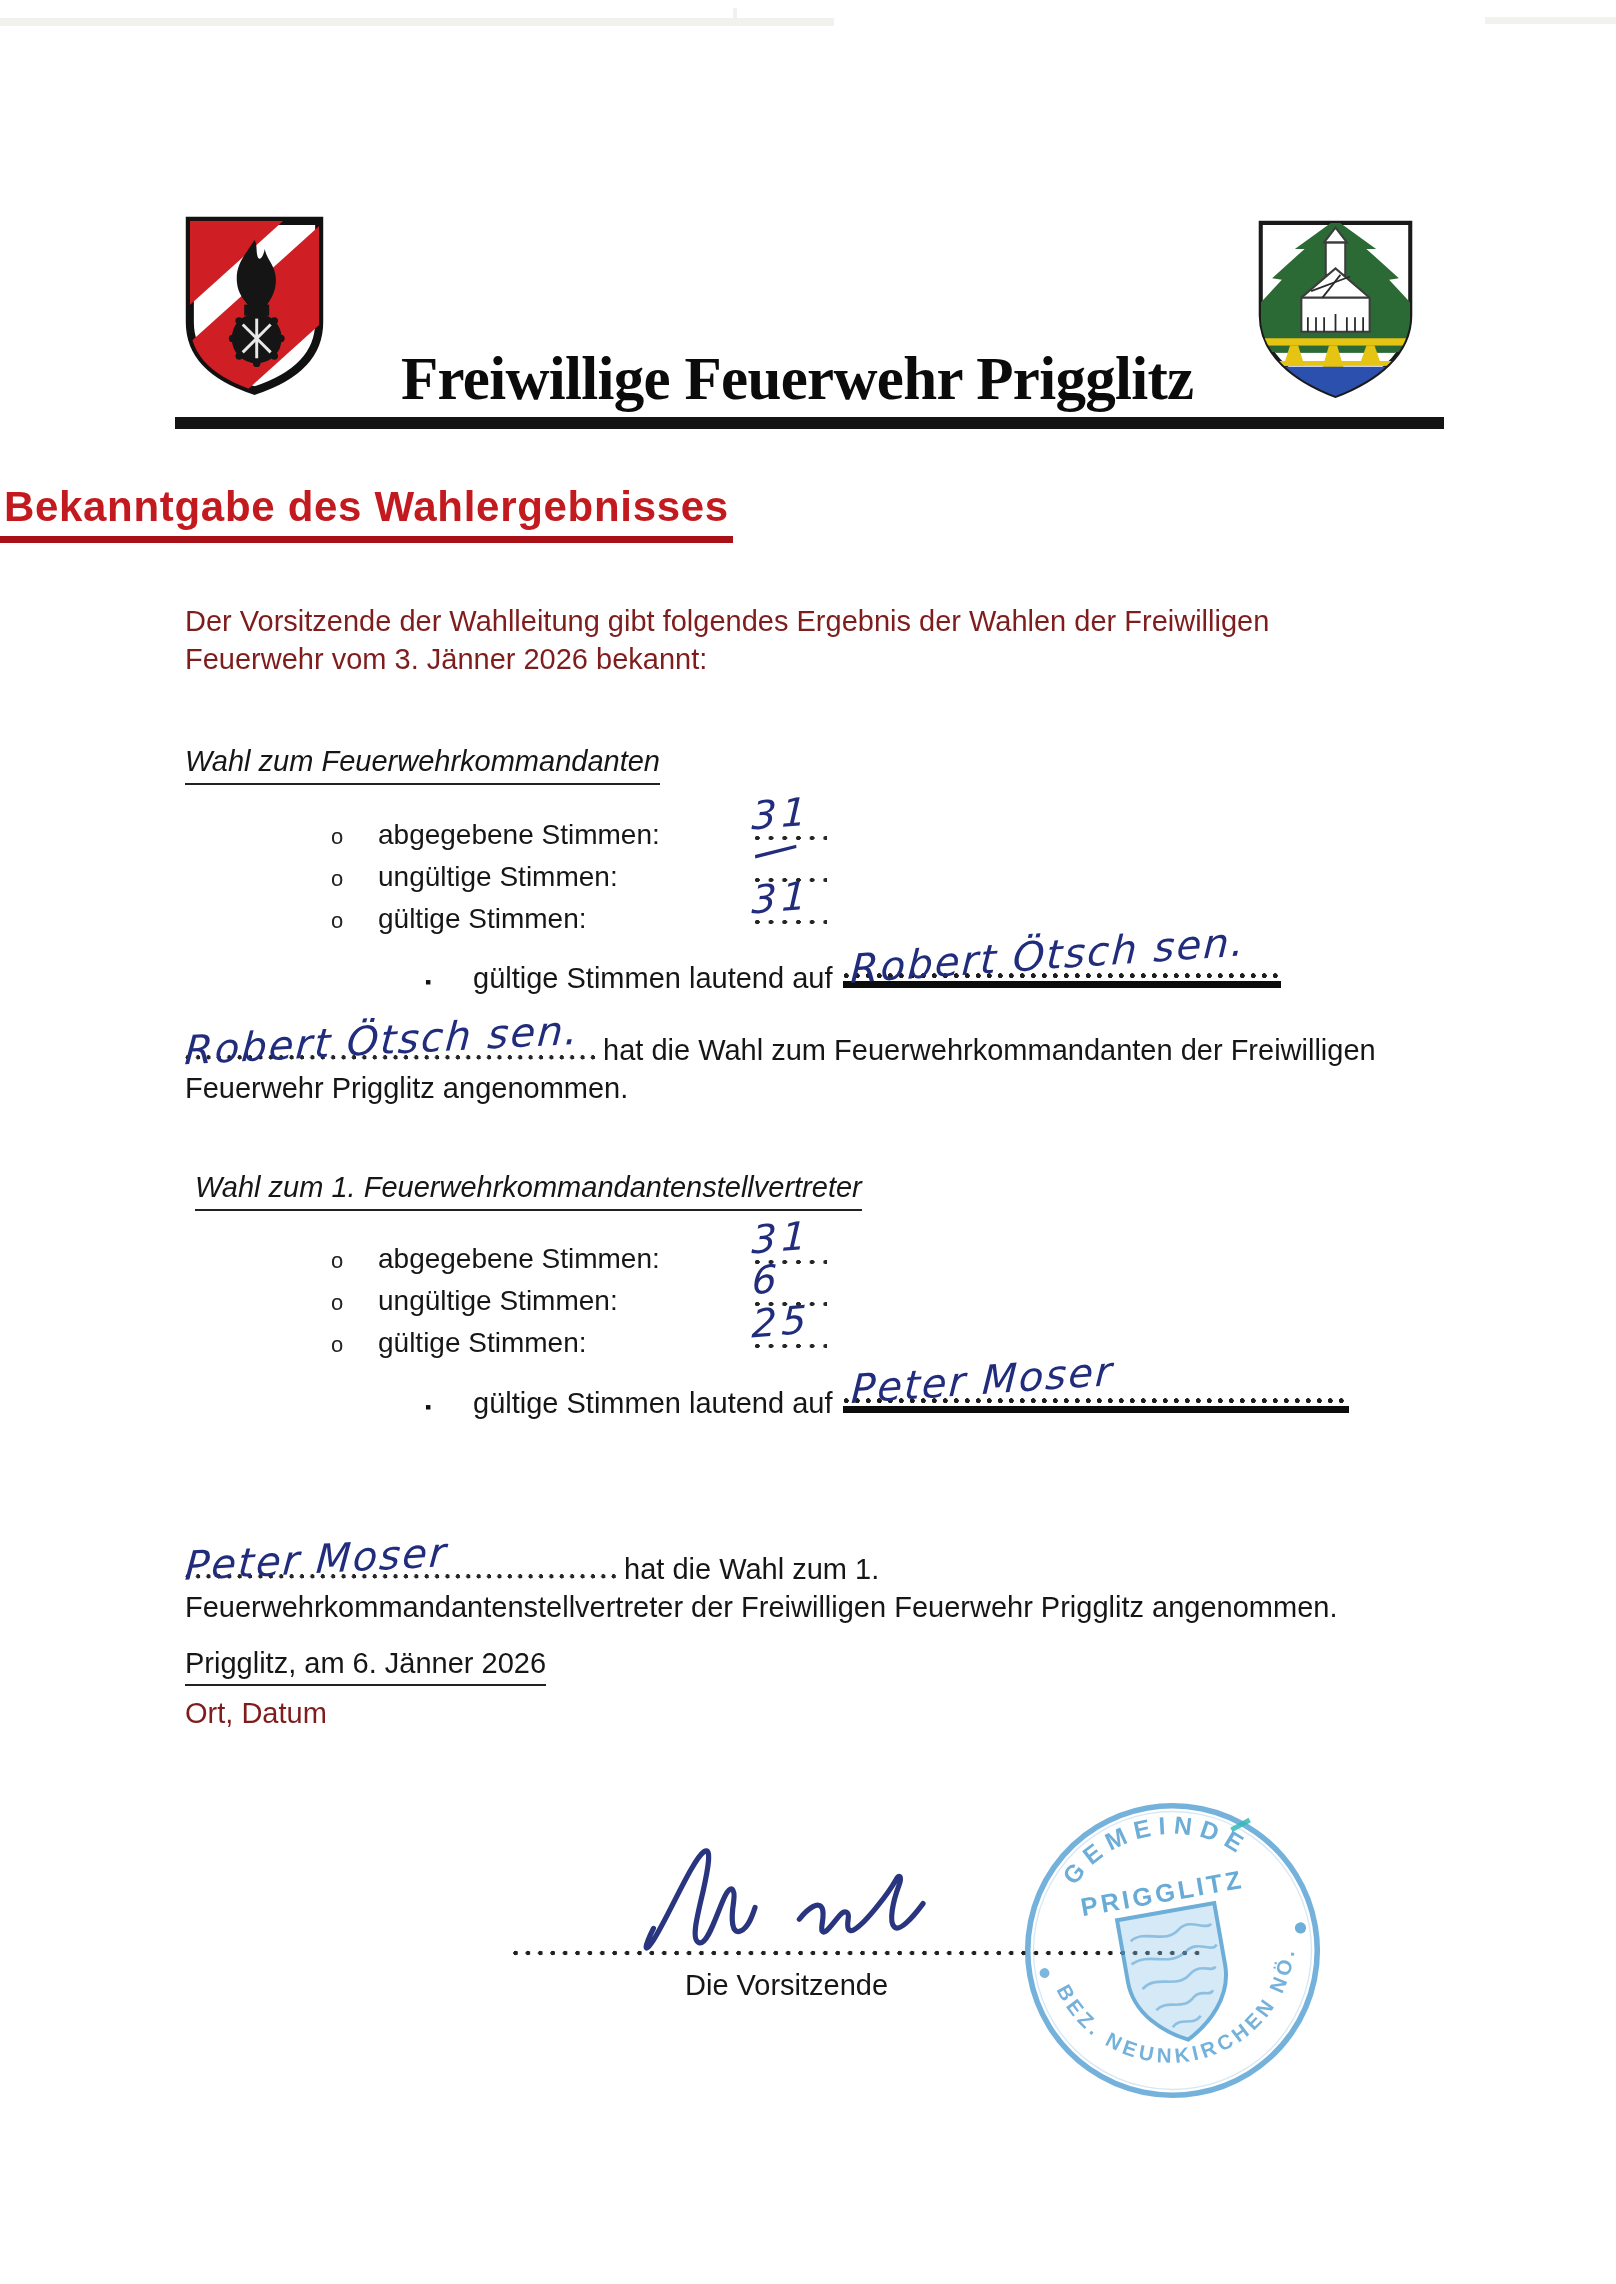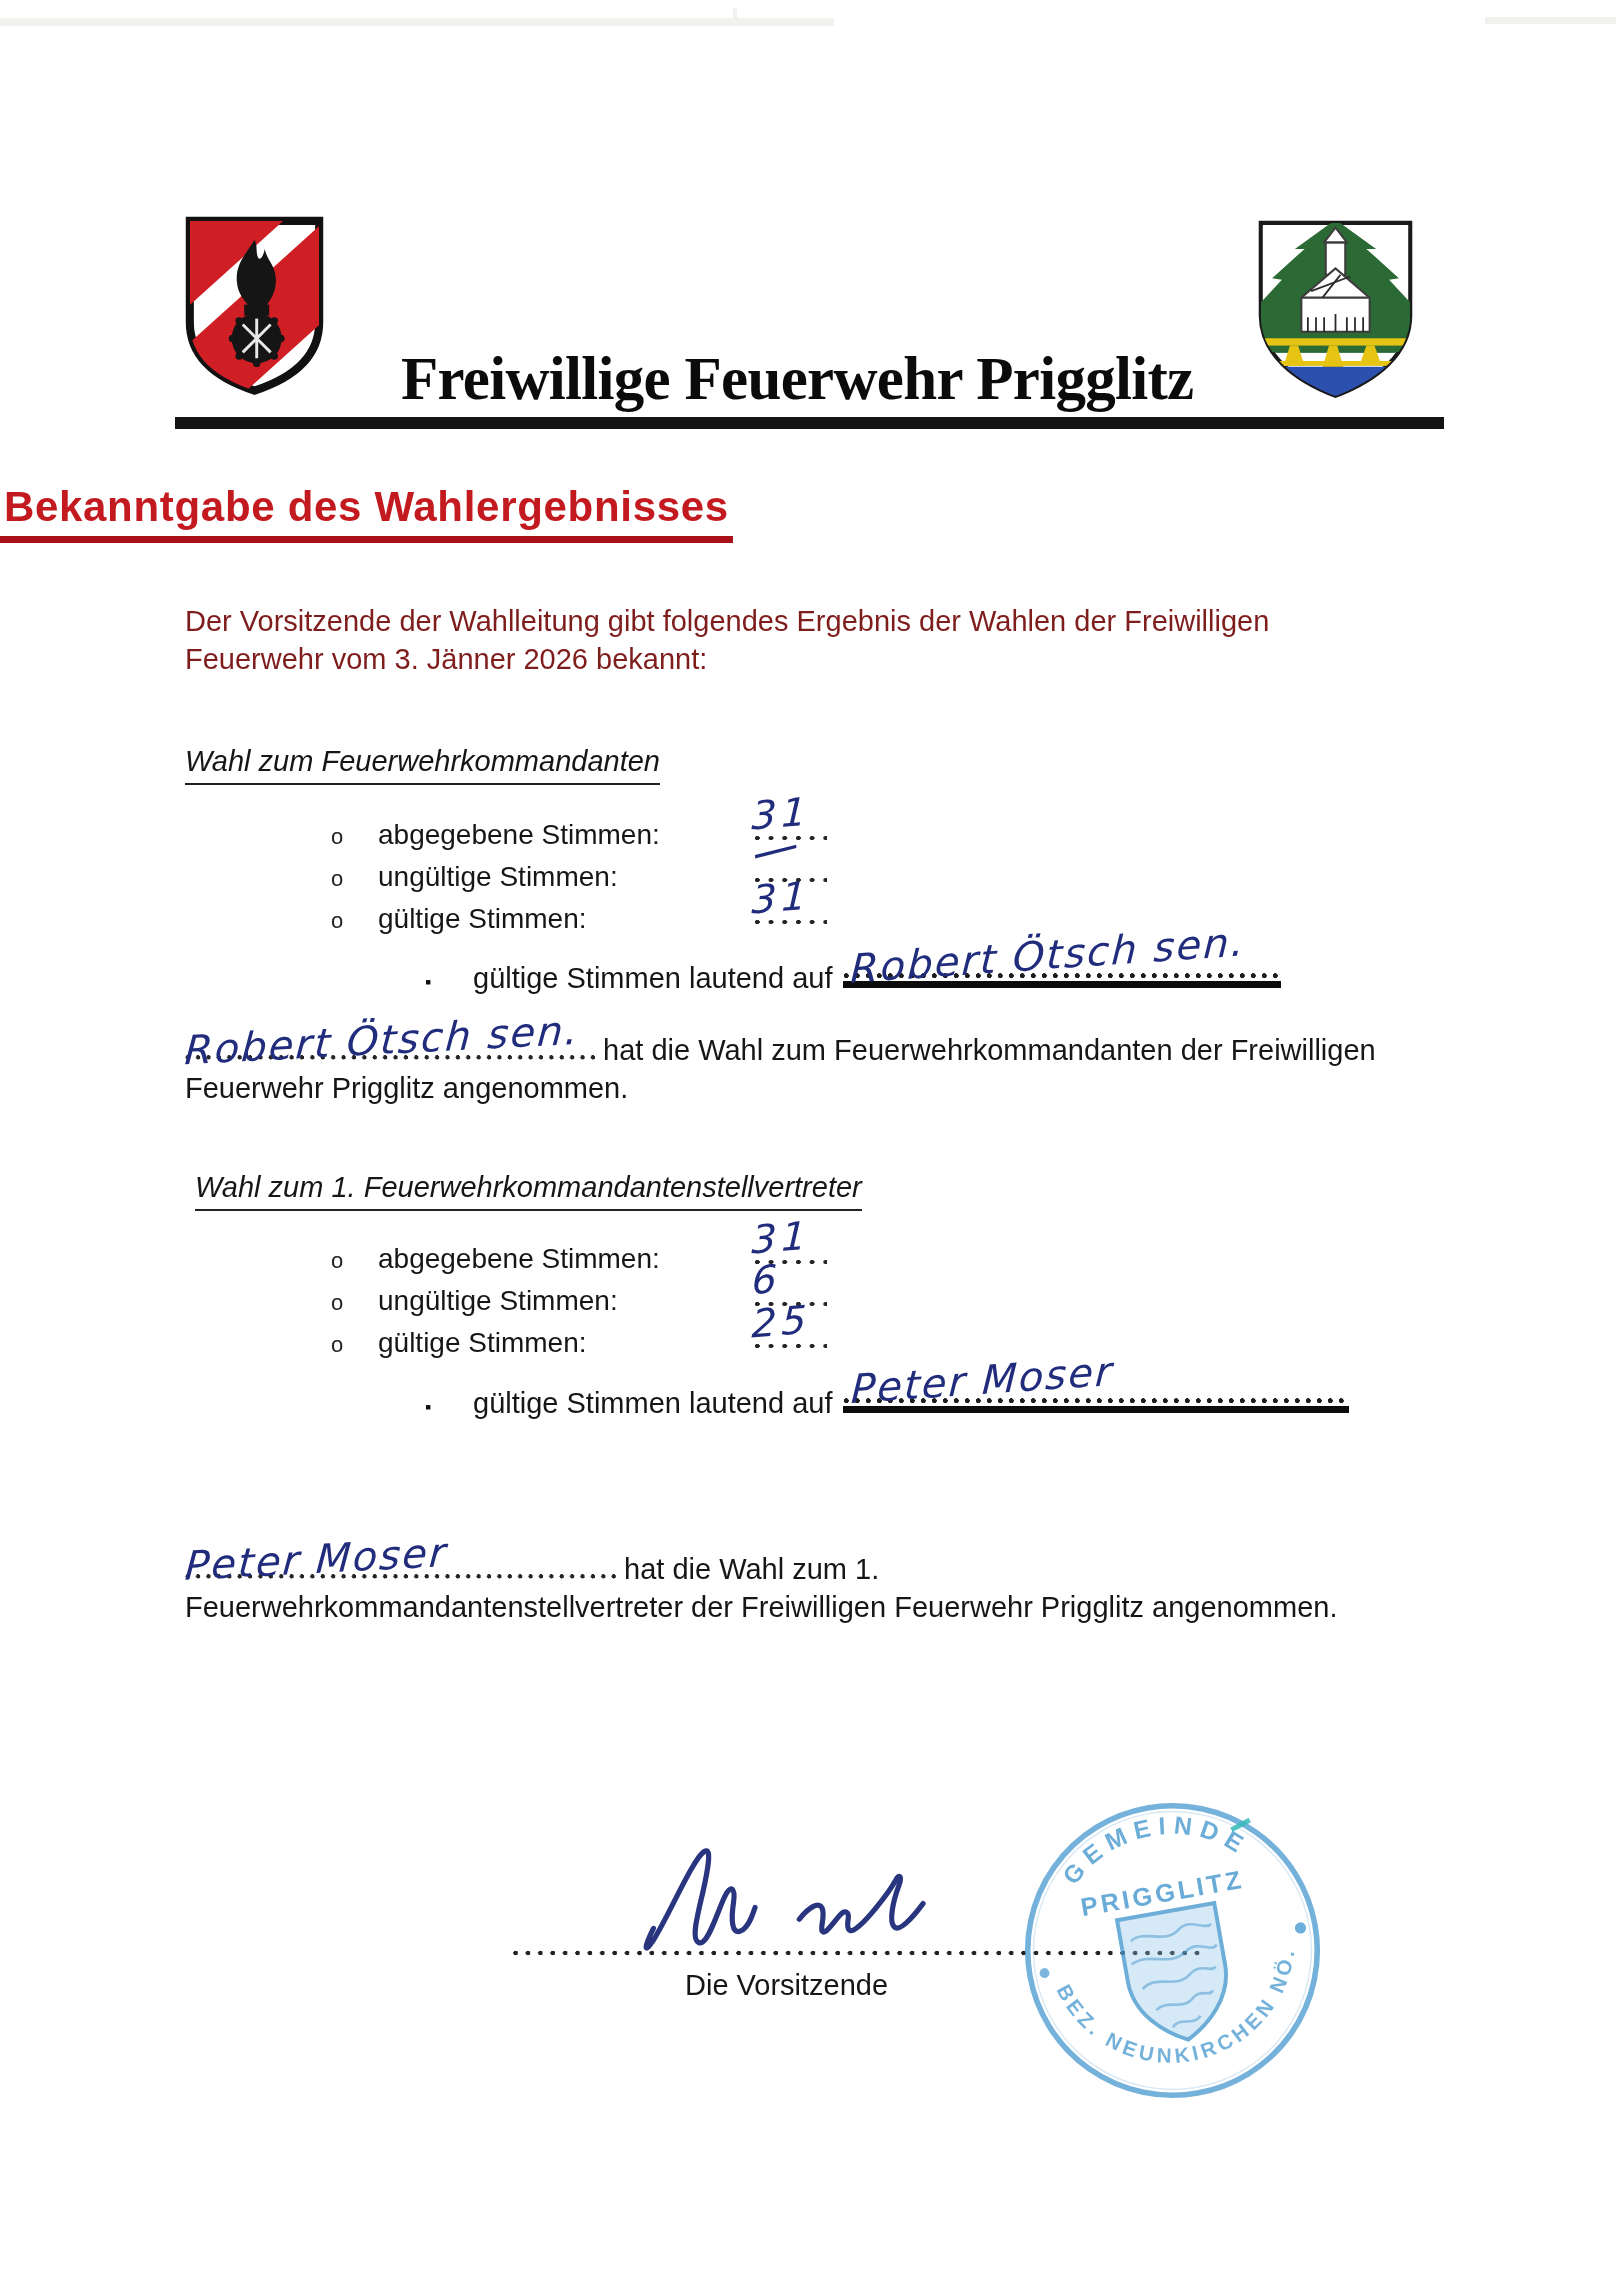--- a/index.html
+++ b/index.html
@@ -252,20 +252,24 @@
     </span>
   </div>
 
   <div class="abs accept" style="left:185px;top:1474px;width:1342px;">
     <span class="aname hand">Peter Moser</span>
     <span class="dotinline" style="width:431px;"></span>
     <span>hat die Wahl zum 1.</span><br>
     <span>Feuerwehrkommandantenstellvertreter der Freiwilligen Feuerwehr Prigglitz angenommen.</span>
   </div>
 
+  <div class="abs" style="left:185px;top:1647px;">
+    <span class="place-date">Prigglitz, am 6. Jänner 2026</span>
+    <div class="body-text" style="margin-top:8.5px;">Ort, Datum</div>
+  </div>
 
   <svg class="abs" style="left:635px;top:1832px;" width="313" height="140" viewBox="0 0 480 215">
     <g fill="none" stroke="#2a357f" stroke-width="8" stroke-linecap="round" stroke-linejoin="round">
       <path d="M28,148 C14,176 12,190 28,166 C52,128 88,42 106,30 C118,22 112,56 104,92 C94,134 86,166 98,170 C112,174 126,122 138,98 C147,80 154,86 151,108 C147,134 148,158 162,152 C174,147 180,128 184,116"></path>
       <path d="M252,134 C266,116 282,106 287,117 C292,128 284,146 287,152 C291,159 302,142 314,128 C322,119 329,122 327,134 C325,147 327,155 336,150 C354,140 390,92 400,74 C406,63 410,68 405,82 C396,106 389,138 398,146 C406,153 424,134 442,110"></path>
     </g>
   </svg>
   <div class="sig-dots"></div>
   <div class="role-label">Die Vorsitzende</div>
 

